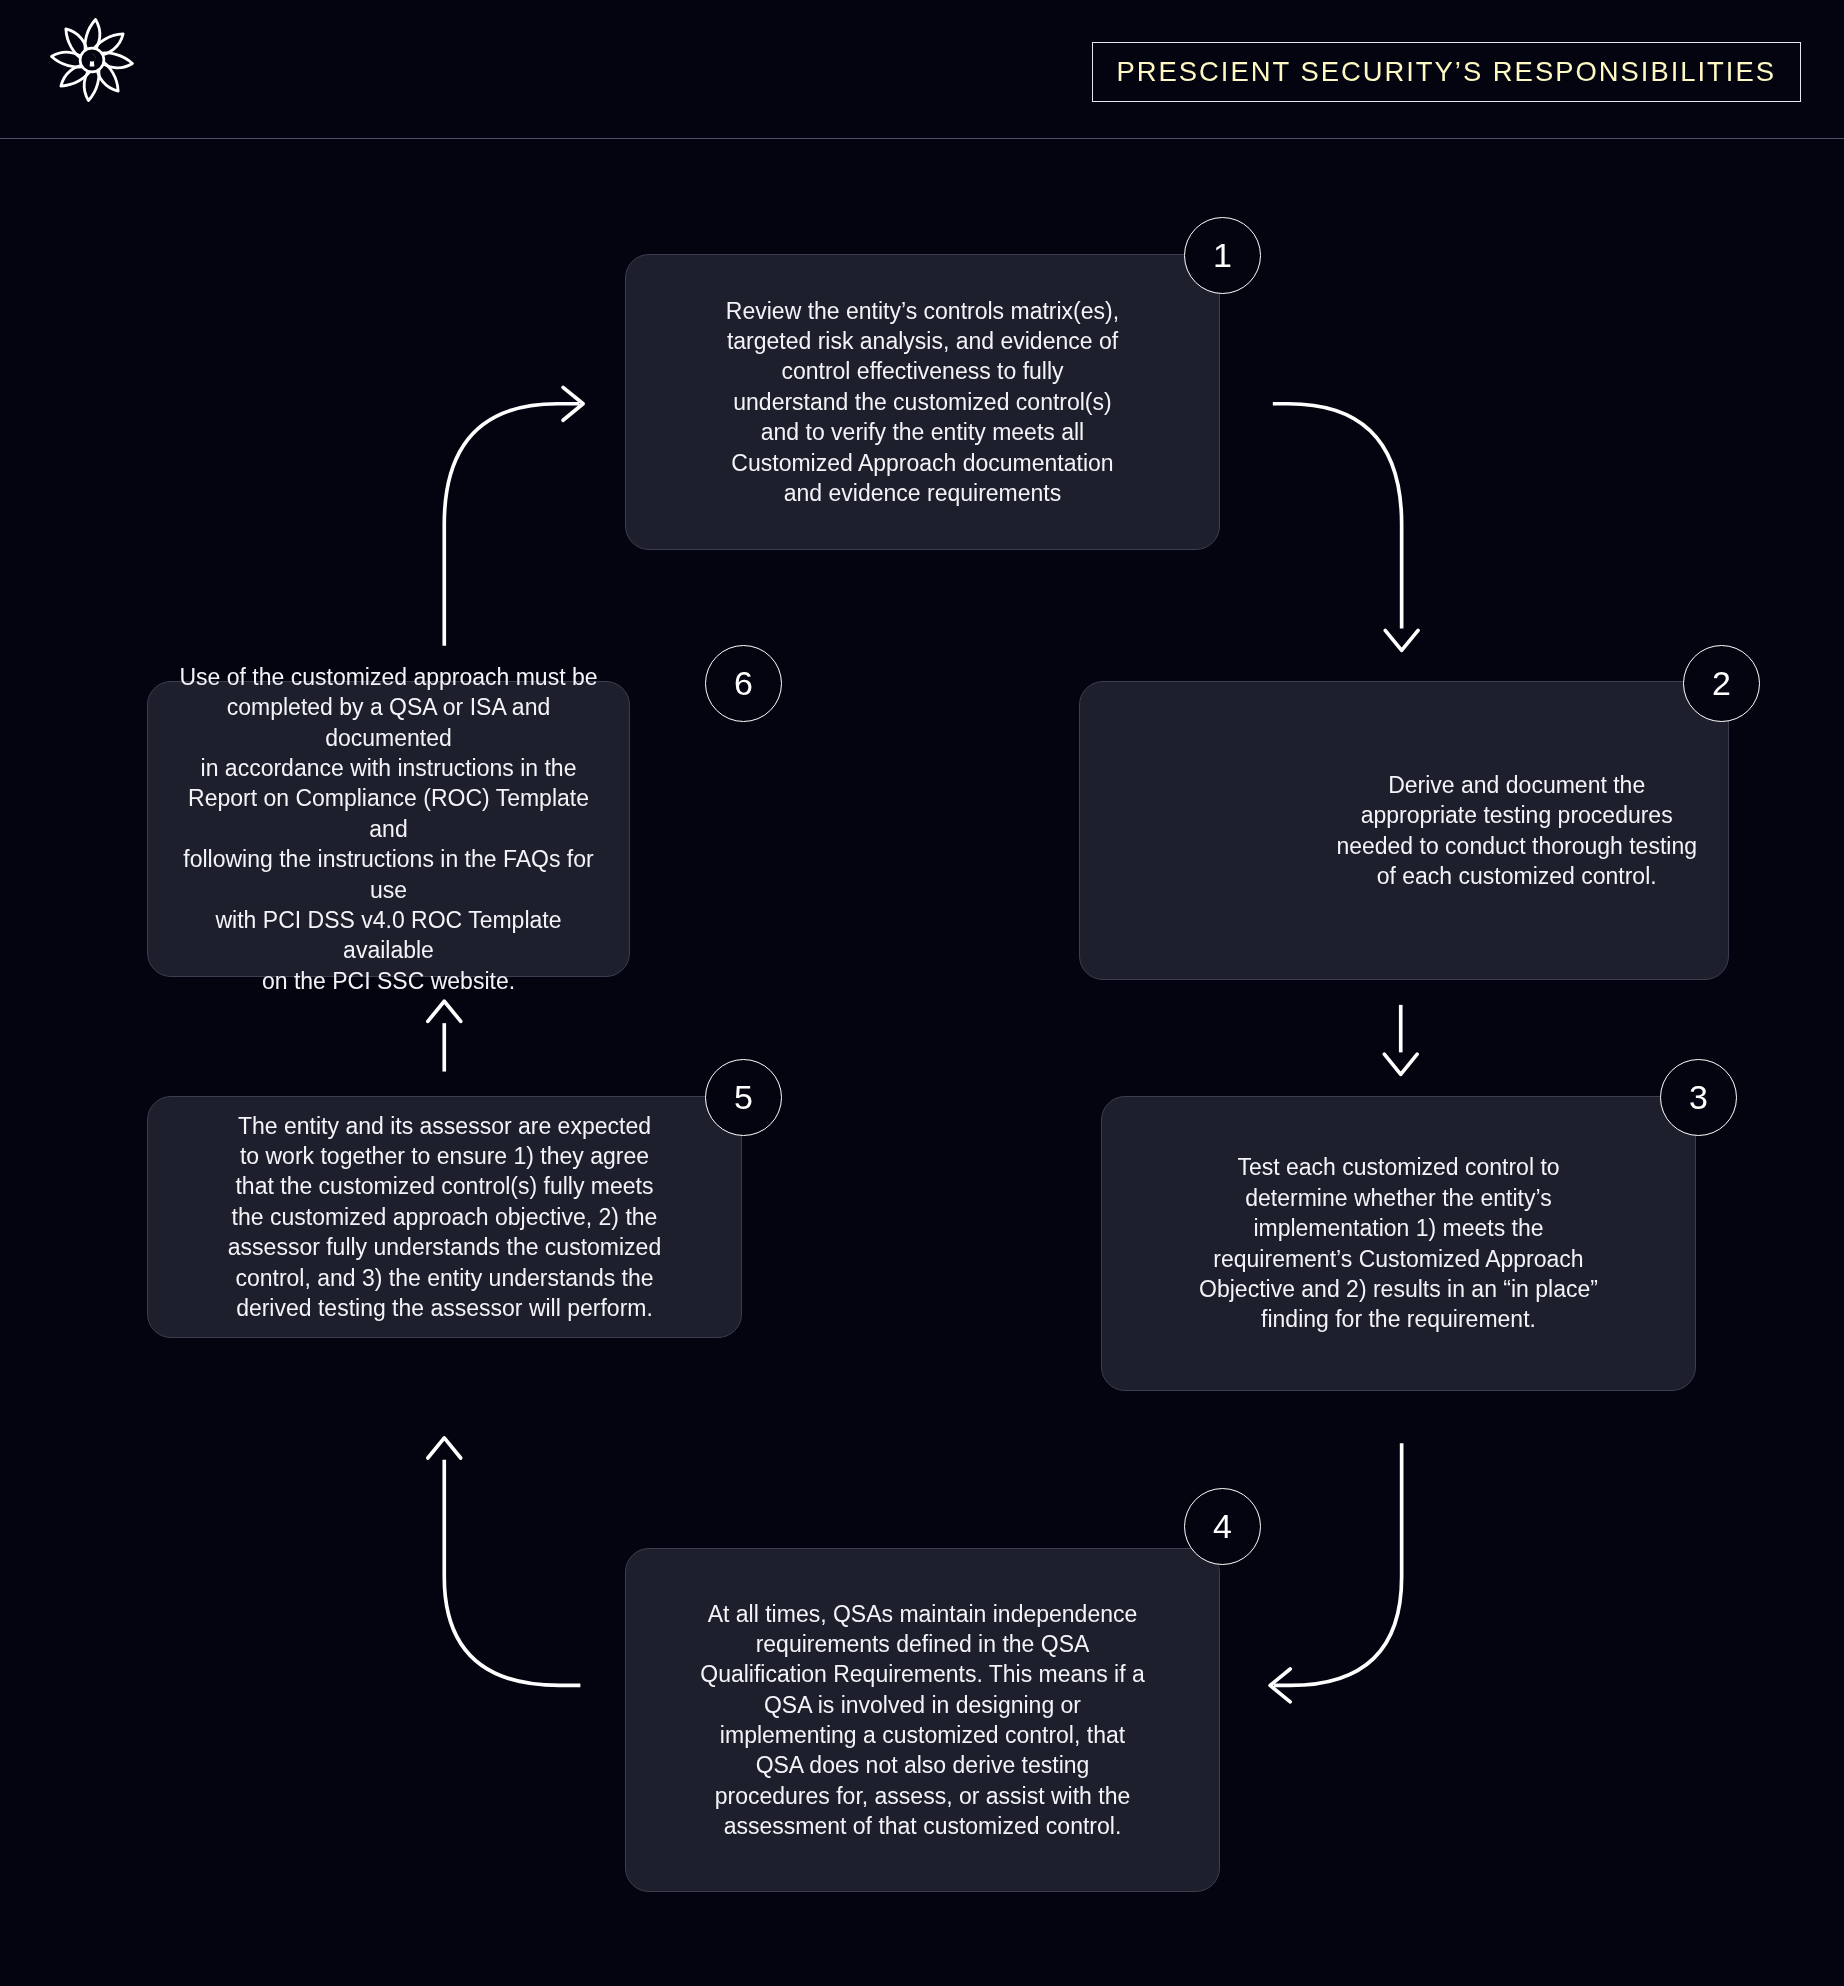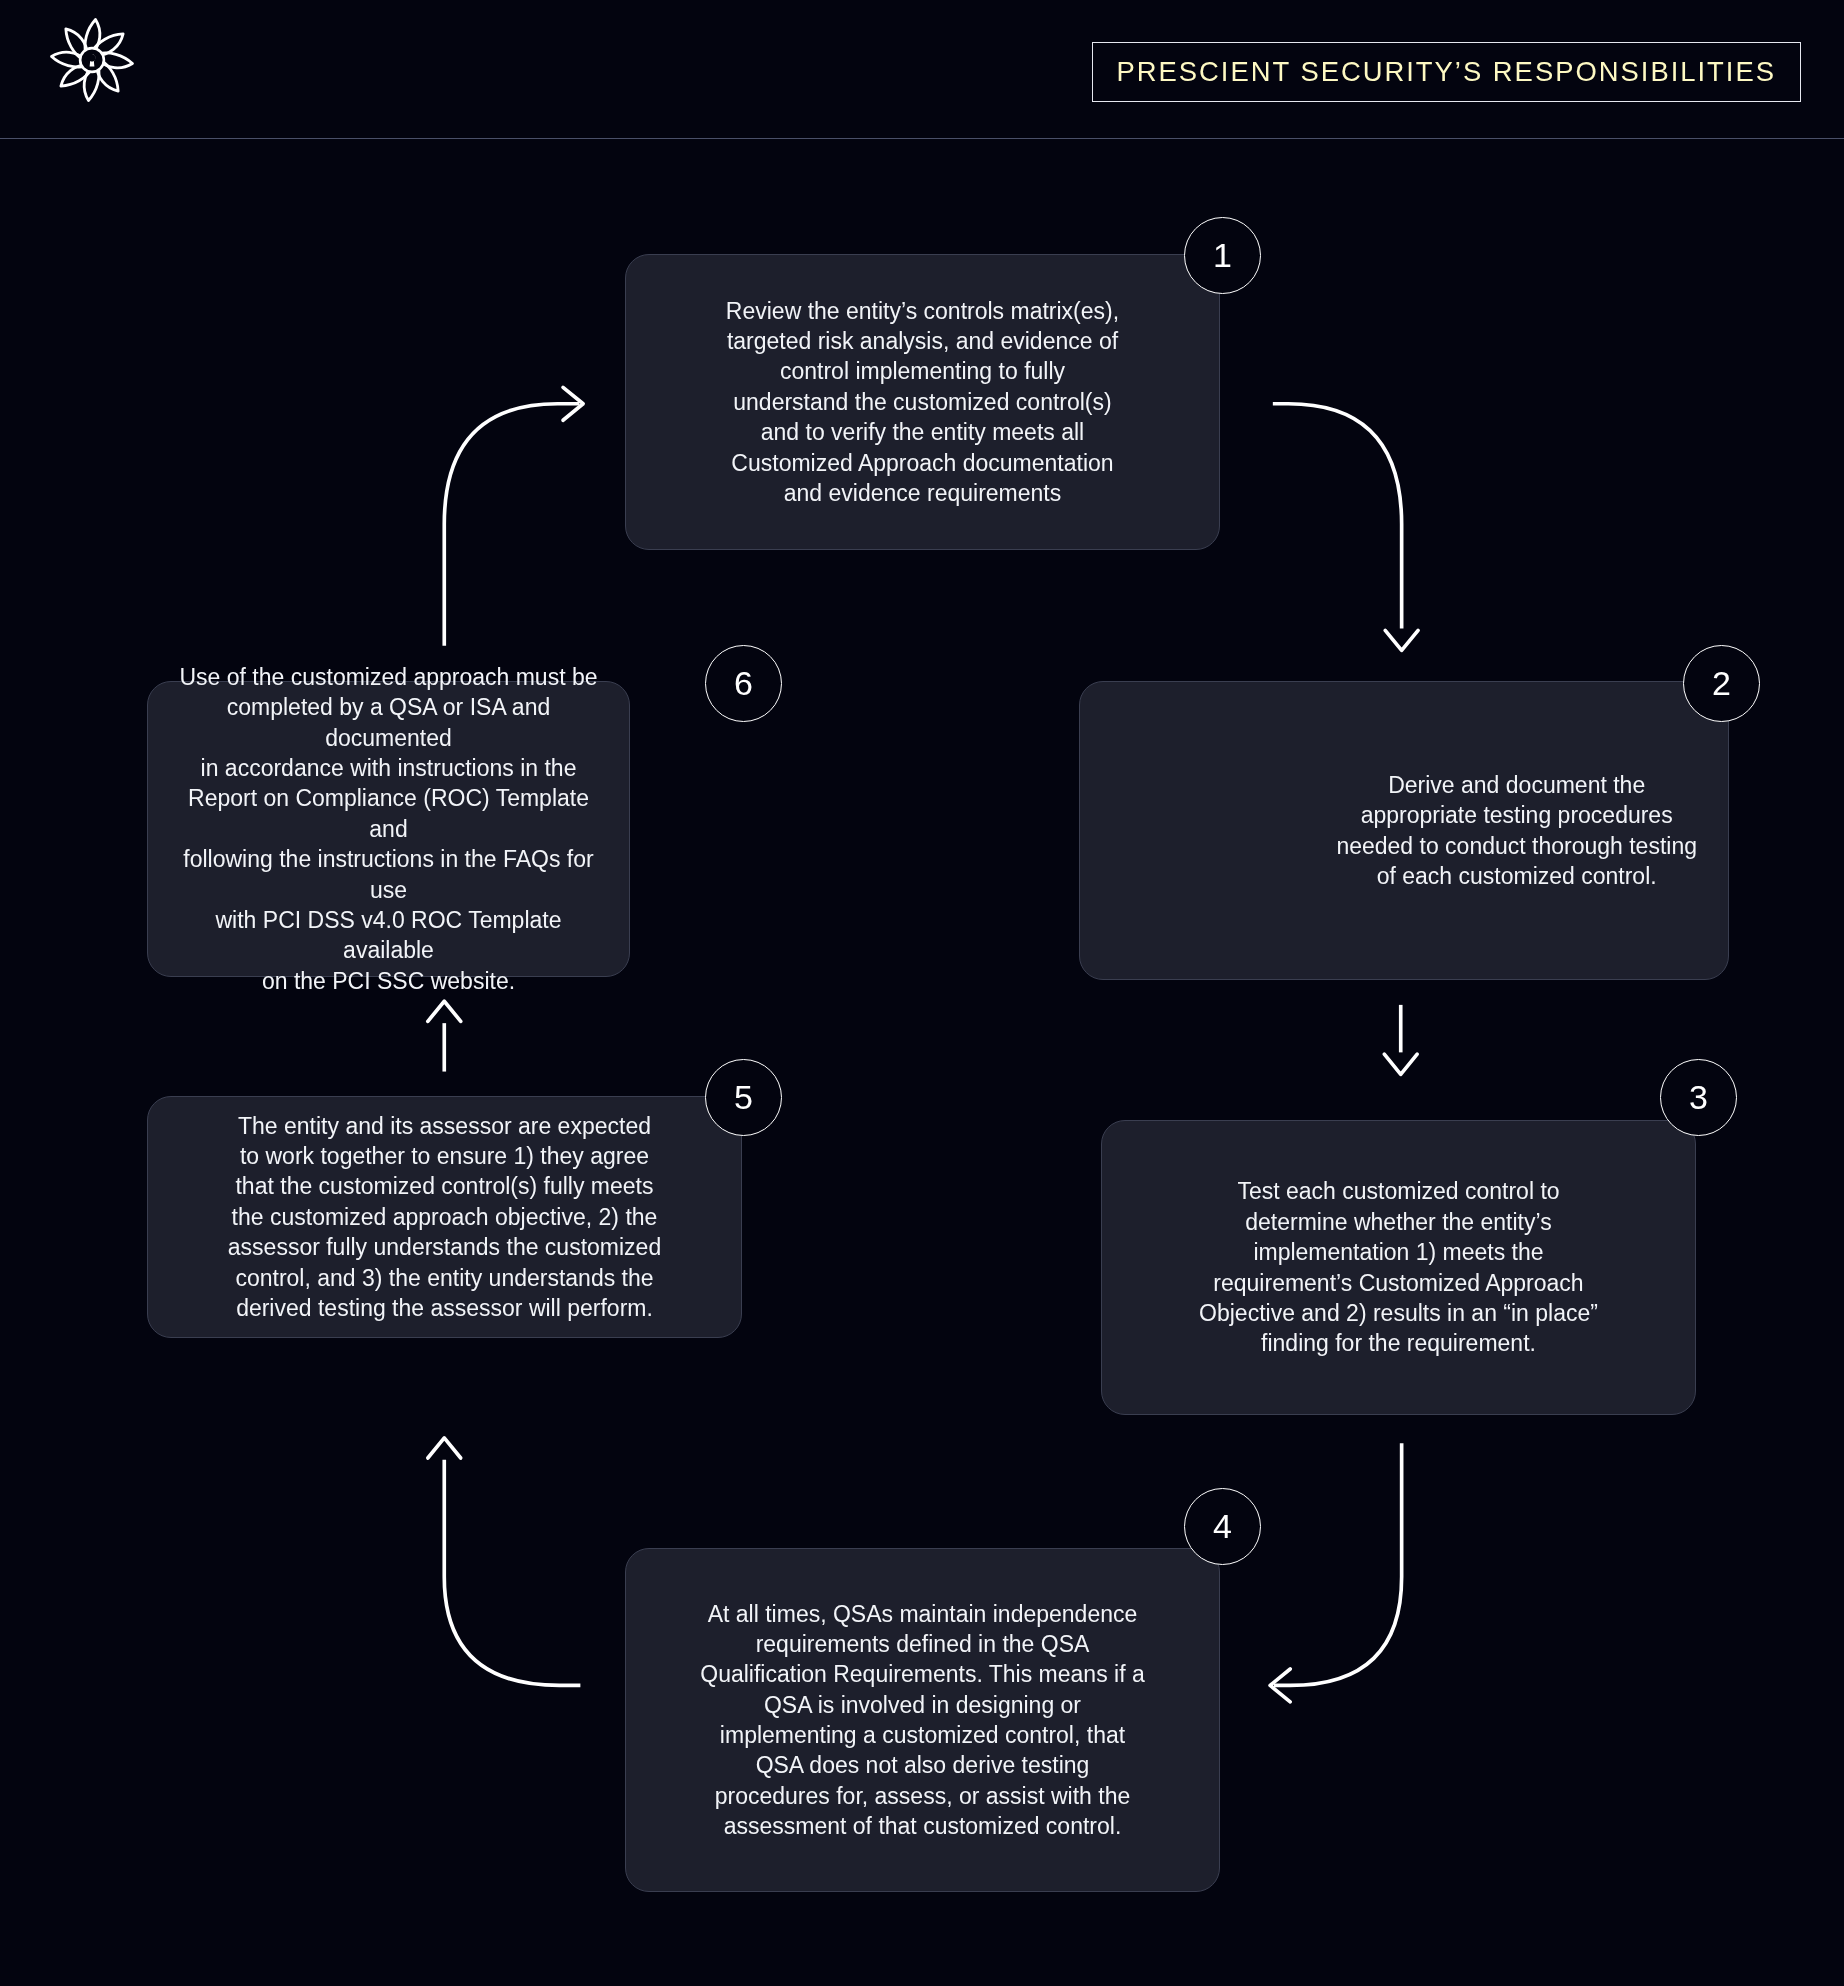--- a/index.html
+++ b/index.html
@@ -115,21 +115,21 @@
     box-sizing: border-box;
   }
 
   
   #box-1 { left: 625px;  top: 254px;  width: 595px; height: 296px; }
   #badge-1 { left: 1184px; top: 217px; }
 
   #box-2 { left: 1079px; top: 681px;  width: 650px; height: 299px; justify-content: flex-end; }
   #badge-2 { left: 1683px; top: 645px; }
 
-  #box-3 { left: 1101px; top: 1096px; width: 595px; height: 295px; margin-top: 24px; }
+  #box-3 { left: 1101px; top: 1096px; width: 595px; height: 295px; }
   #badge-3 { left: 1660px; top: 1059px; }
 
   #box-4 { left: 625px;  top: 1548px; width: 595px; height: 344px; }
   #badge-4 { left: 1184px; top: 1488px; }
 
   #box-5 { left: 147px;  top: 1096px; width: 595px; height: 242px; }
   #badge-5 { left: 705px;  top: 1059px; }
 
   #box-6 { left: 147px;  top: 681px;  width: 483px; height: 296px; }
   #badge-6 { left: 705px;  top: 645px; }
@@ -216,21 +216,21 @@
 
   <g>
     <path class="conn" d="M 486,1173 L 486,1120"></path>
     <polyline class="head" points="468,1118 486,1096 504,1118"></polyline>
   </g>
 </svg>
 
 <div class="step-box" id="box-1">
   <div class="step-text">Review the entity’s controls matrix(es),
 targeted risk analysis, and evidence of
-control implementing to fully
+control effectiveness to fully
 understand the customized control(s)
 and to verify the entity meets all
 Customized Approach documentation
 and evidence requirements</div>
 </div>
 <div class="step-badge" id="badge-1">1</div>
 
 <div class="step-box" id="box-2">
   <div class="step-text">Derive and document the
 appropriate testing procedures

